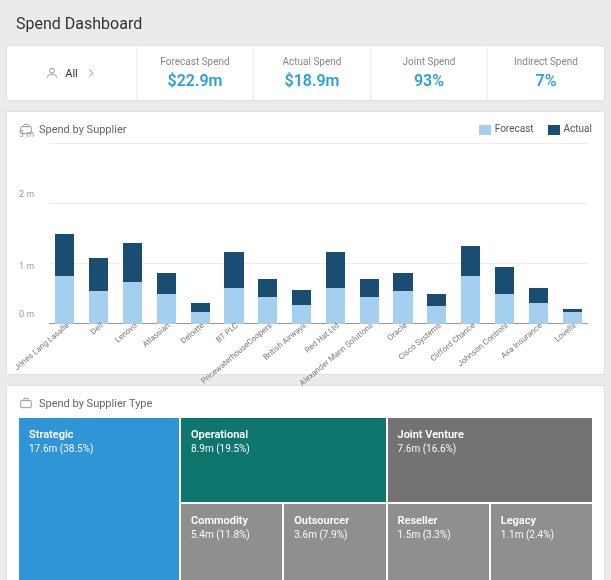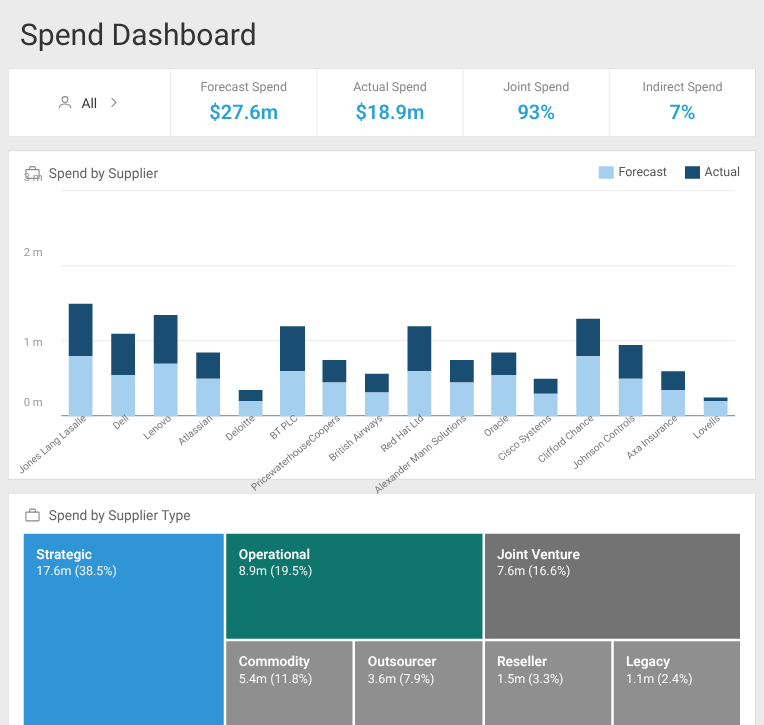--- a/index.html
+++ b/index.html
@@ -1,17 +1,17 @@
 <!DOCTYPE html>
 <html><head>
 <meta charset="utf-8">
 <style>
 *{box-sizing:border-box;margin:0;padding:0;font-family:-apple-system,BlinkMacSystemFont,"Segoe UI",Roboto,sans-serif}
 body{background:#ebebeb;padding:6px;width:611px}
-.page-title{font-size:24px;font-weight:400;color:#333;padding:8px 10px 12px}
+.page-title{font-size:16px;font-weight:400;color:#333;padding:8px 10px 12px}
 .kpi-card{background:#fff;border:1px solid #e0e0e0;display:flex;margin-bottom:10px}
 .kpi-filter{flex:0 0 130px;display:flex;align-items:center;justify-content:center;gap:6px;font-size:11px;color:#333;border-right:1px solid #eee;cursor:pointer}
 .kpi{flex:1;text-align:center;padding:10px 4px}
 .kpi+.kpi{border-left:1px solid #eee}
 .kpi-label{font-size:10px;color:#888;margin-bottom:4px}
 .kpi-value{font-size:16px;font-weight:600;color:#2aa2d6}
 .panel{background:#fff;border:1px solid #e0e0e0;margin-bottom:10px;padding:10px 12px}
 .panel-header{display:flex;align-items:center;justify-content:space-between;margin-bottom:8px}
 .panel-title-wrap{display:flex;align-items:center;gap:6px;font-size:11px;color:#666}
 .legend{display:flex;gap:14px;font-size:10px;color:#555;align-items:flex-end}
@@ -52,21 +52,21 @@
         <circle cx="12" cy="8" r="4"></circle>
         <path d="M4 20c0-4 4-6 8-6s8 2 8 6"></path>
       </svg>
     <span>All</span>
     <svg class="icon" viewBox="0 0 24 24">
         <path d="M9 6l6 6-6 6"></path>
       </svg>
   </div>
   <div class="kpi">
     <div class="kpi-label">Forecast Spend</div>
-    <div class="kpi-value">$27.6m</div>
+    <div class="kpi-value">$22.9m</div>
   </div>
   <div class="kpi">
     <div class="kpi-label">Actual Spend</div>
     <div class="kpi-value">$18.9m</div>
   </div>
   <div class="kpi">
     <div class="kpi-label">Joint Spend</div>
     <div class="kpi-value">93%</div>
   </div>
   <div class="kpi">

